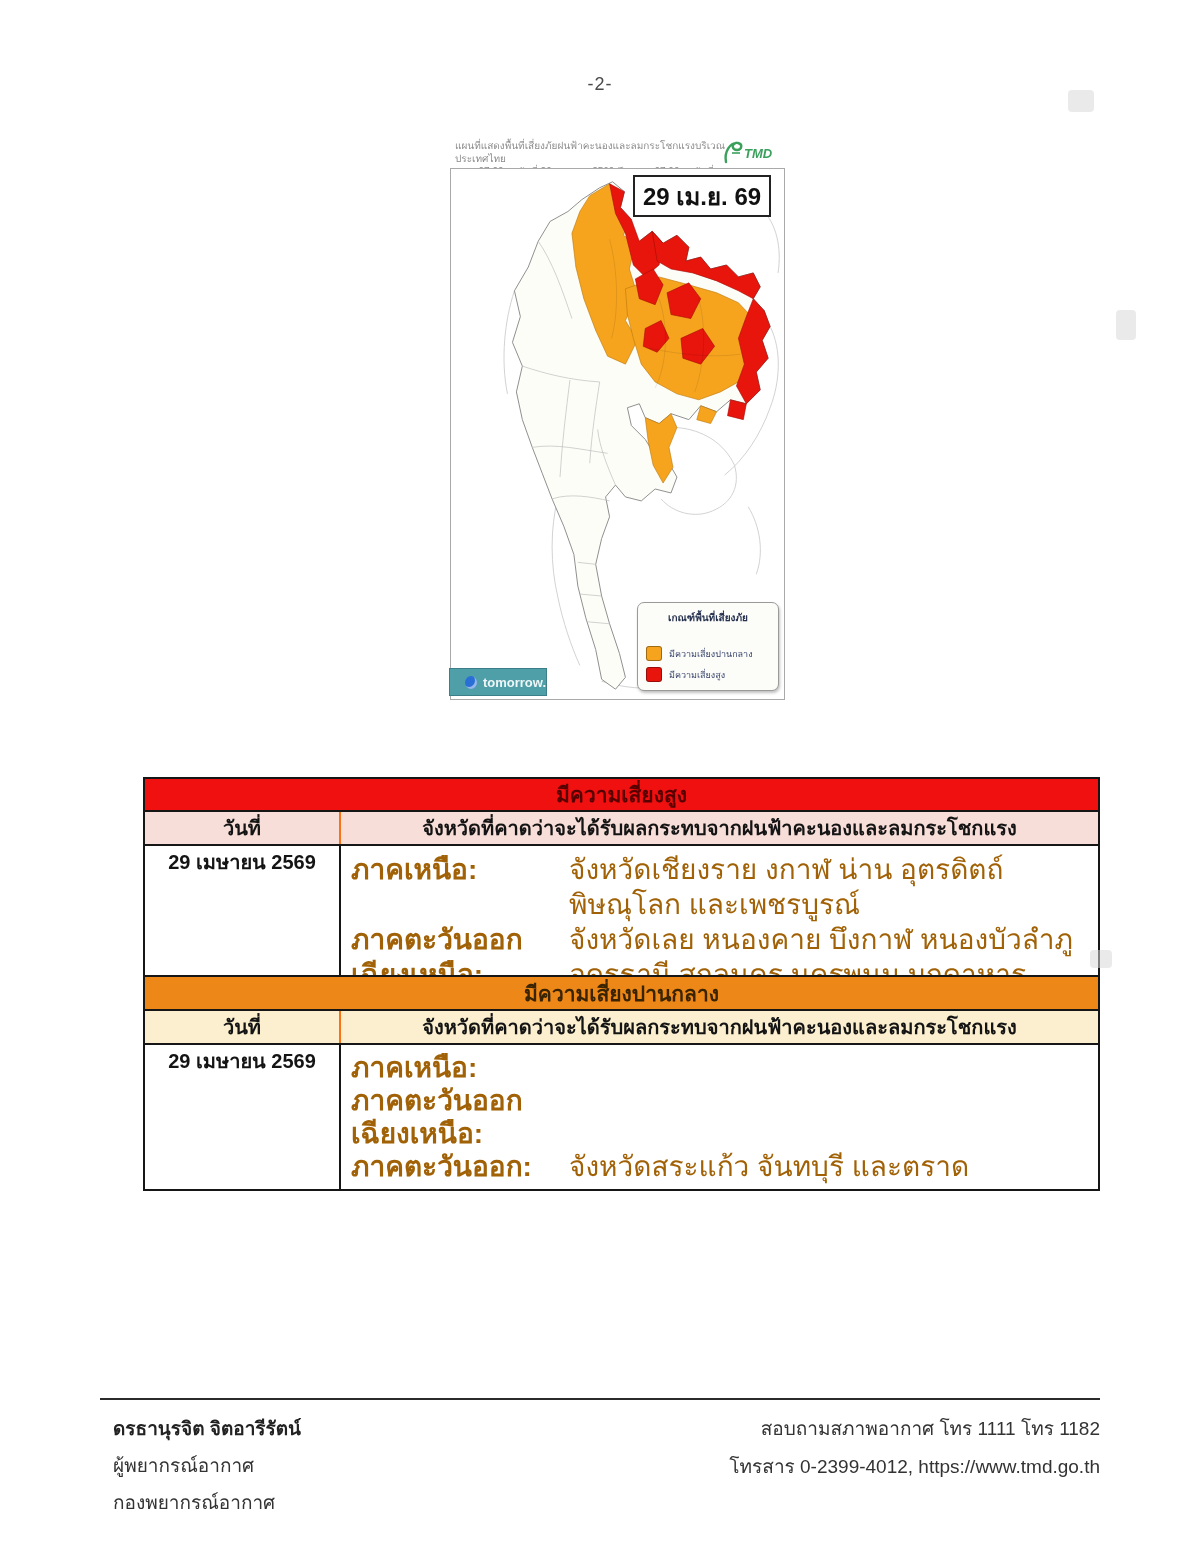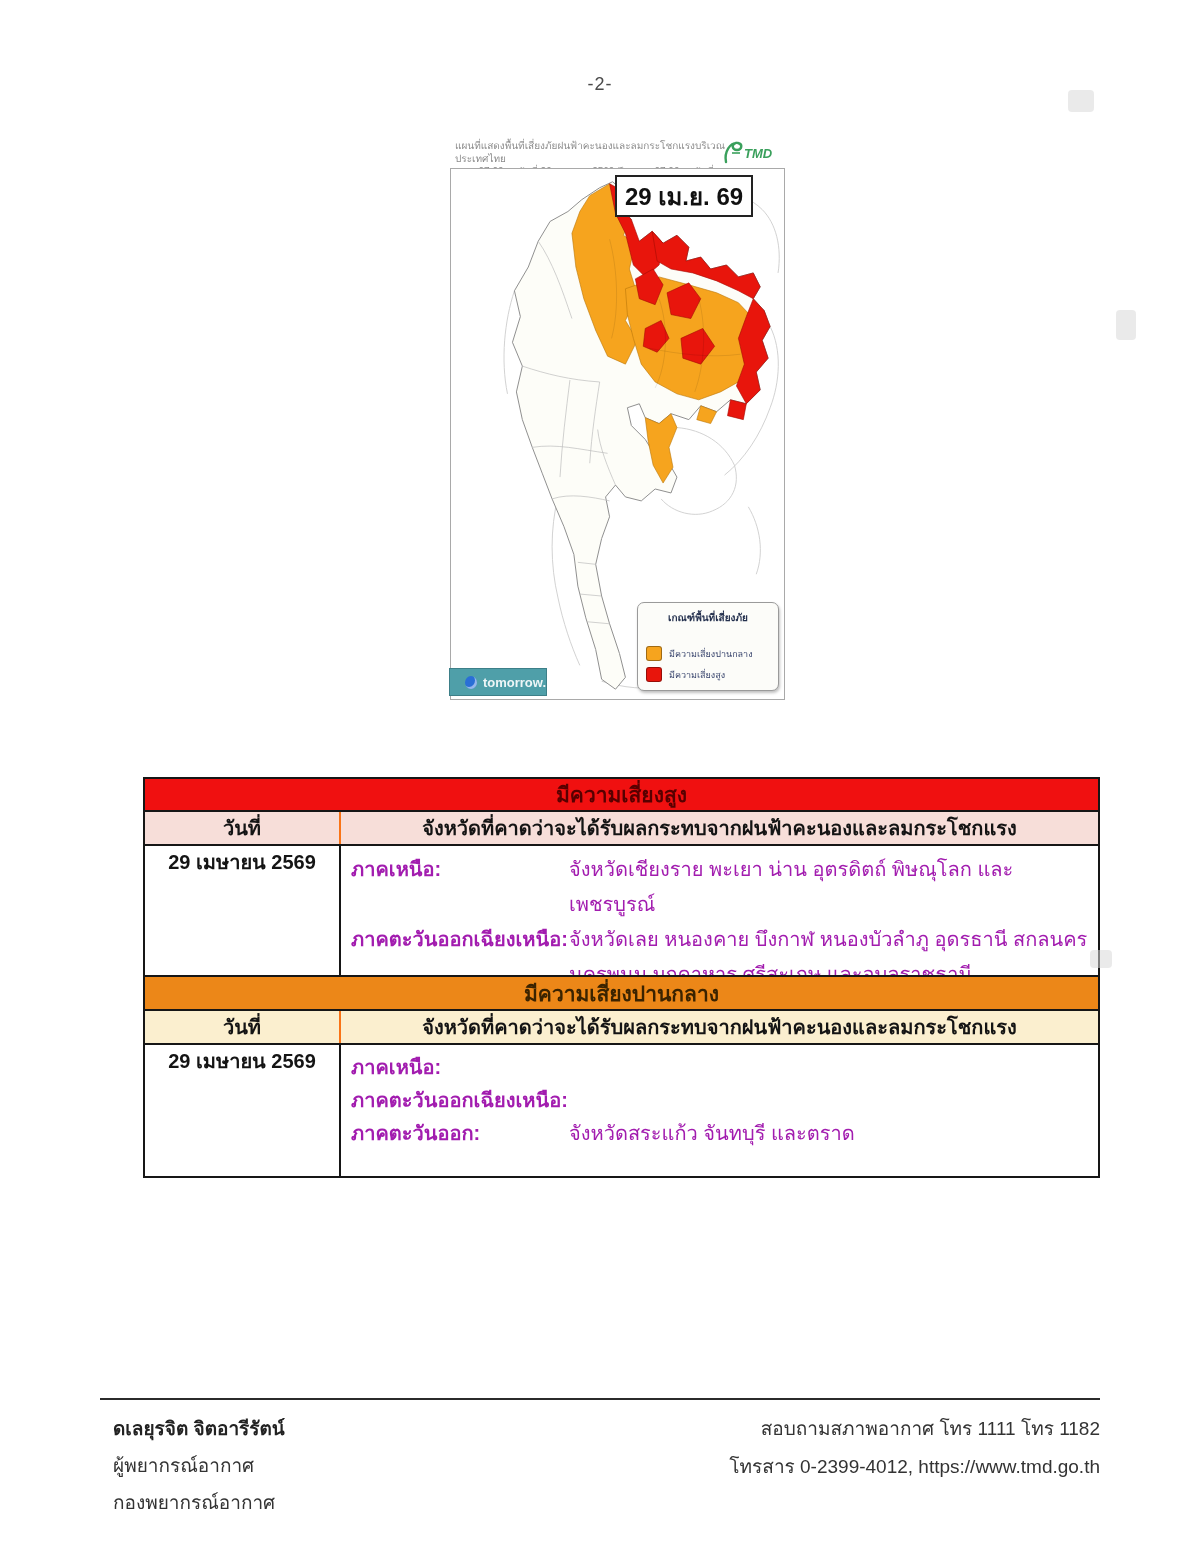--- a/index.html
+++ b/index.html
@@ -13,21 +13,21 @@
   .map-caption { position:absolute; left:455px; top:139px; width:270px; font-size:10px;
                  line-height:13px; color:#8b8b8b; filter:blur(0.5px); }
   .map-logos { position:absolute; left:722px; top:136px; width:64px; height:34px;
                display:flex; align-items:center; filter:blur(0.4px); }
   .tmd-text { color:#3aa05c; font-weight:bold; font-style:italic; font-size:13px; }
 
   .map-frame { position:absolute; left:450px; top:168px; width:335px; height:532px;
                border:1.5px solid #a9a9a9; background:#ffffff; }
   .map-frame svg.mainmap { position:absolute; left:0; top:0; }
 
-  .date-box { position:absolute; left:164px; top:6px; width:138px; height:42px;
+  .date-box { position:absolute; left:182px; top:6px; width:138px; height:42px;
               background:#ffffff; border:2.5px solid #222222; display:flex;
               align-items:center; justify-content:center; font-size:24px; font-weight:bold;
               color:#111111; z-index:5; }
 
   .legend { position:absolute; right:5px; bottom:8px; width:142px; background:#fcfcf9;
             border:1.5px solid #9a9a9a; border-radius:7px; padding:7px 8px 8px 8px;
             box-shadow:1px 2px 3px rgba(0,0,0,0.25); z-index:5; filter:blur(0.3px); }
   .legend-title { font-size:10px; font-weight:bold; color:#24304e; text-align:center; margin-bottom:21px; }
   .legend-item { display:flex; align-items:center; gap:7px; margin-top:6px; }
   .legend-swatch { width:16px; height:15px; border-radius:3px; border:1.5px solid rgba(0,0,0,0.35); }
@@ -44,21 +44,21 @@
   .risk-table { position:absolute; left:143px; width:957px; border:2px solid #161616; background:#ffffff; }
   .rt-title { height:33px; display:flex; align-items:center; justify-content:center;
               font-size:21px; font-weight:bold; border-bottom:2px solid #161616; }
   .rt-sub { display:flex; border-bottom:2px solid #161616; height:34px; font-weight:bold; font-size:20px; color:#141414; }
   .rt-sub .c1 { width:196px; border-right:2px solid #f97316; display:flex; align-items:center; justify-content:center; }
   .rt-sub .c2 { flex:1; display:flex; align-items:center; justify-content:center; }
   .rt-body { display:flex; }
   .rt-body .c1 { width:196px; border-right:2px solid #161616; text-align:center;
                  font-weight:bold; font-size:20px; color:#141414; }
   .rt-body .c2 { flex:1; padding:6px 10px 6px 10px; }
-  .region-row { display:flex; font-size:20px; color:#a21caf; }
+  .region-row { display:flex; font-size:28px; color:#a16207; }
   .region-label { width:218px; font-weight:bold; flex-shrink:0; }
   .provinces { flex:1; }
   #table-high   .region-row { line-height:35px; }
   #table-medium .region-row { line-height:33px; }
 
   #table-high { top:777px; }
   #table-high .rt-title { background:#f01010; color:#570000; }
   #table-high .rt-sub { background:#f7ded9; }
   #table-high .rt-body { min-height:108px; }
 
@@ -176,21 +176,21 @@
     <div class="rt-title">มีความเสี่ยงสูง</div>
     <div class="rt-sub">
       <div class="c1">วันที่</div>
       <div class="c2">จังหวัดที่คาดว่าจะได้รับผลกระทบจากฝนฟ้าคะนองและลมกระโชกแรง</div>
     </div>
     <div class="rt-body">
       <div class="c1">29 เมษายน 2569</div>
       <div class="c2">
         <div class="region-row">
           <div class="region-label">ภาคเหนือ:</div>
-          <div class="provinces">จังหวัดเชียงราย พะเยา น่าน อุตรดิตถ์ พิษณุโลก และเพชรบูรณ์</div>
+          <div class="provinces">จังหวัดเชียงราย งกาฬ น่าน อุตรดิตถ์ พิษณุโลก และเพชรบูรณ์</div>
         </div>
         <div class="region-row">
           <div class="region-label">ภาคตะวันออกเฉียงเหนือ:</div>
           <div class="provinces">จังหวัดเลย หนองคาย บึงกาฬ หนองบัวลำภู อุดรธานี สกลนคร นครพนม มุกดาหาร ศรีสะเกษ และอุบลราชธานี</div>
         </div>
       </div>
     </div>
   </div>
 
   <div class="risk-table" id="table-medium">
@@ -211,21 +211,21 @@
         <div class="region-row">
           <div class="region-label">ภาคตะวันออก:</div>
           <div class="provinces">จังหวัดสระแก้ว จันทบุรี และตราด</div>
         </div>
       </div>
     </div>
   </div>
 
   <div class="footer">
     <div class="footer-left">
-      <div class="sig-name">ดเลยุรจิต จิตอารีรัตน์</div>
+      <div class="sig-name">ดรธานุรจิต จิตอารีรัตน์</div>
       <div>ผู้พยากรณ์อากาศ</div>
       <div>กองพยากรณ์อากาศ</div>
     </div>
     <div class="footer-right">
       <div>สอบถามสภาพอากาศ โทร 1111 โทร 1182</div>
       <div>โทรสาร 0-2399-4012, https://www.tmd.go.th</div>
     </div>
   </div>
 
   <div class="artifact" style="left:1068px; top:90px; width:26px; height:22px;"></div>

